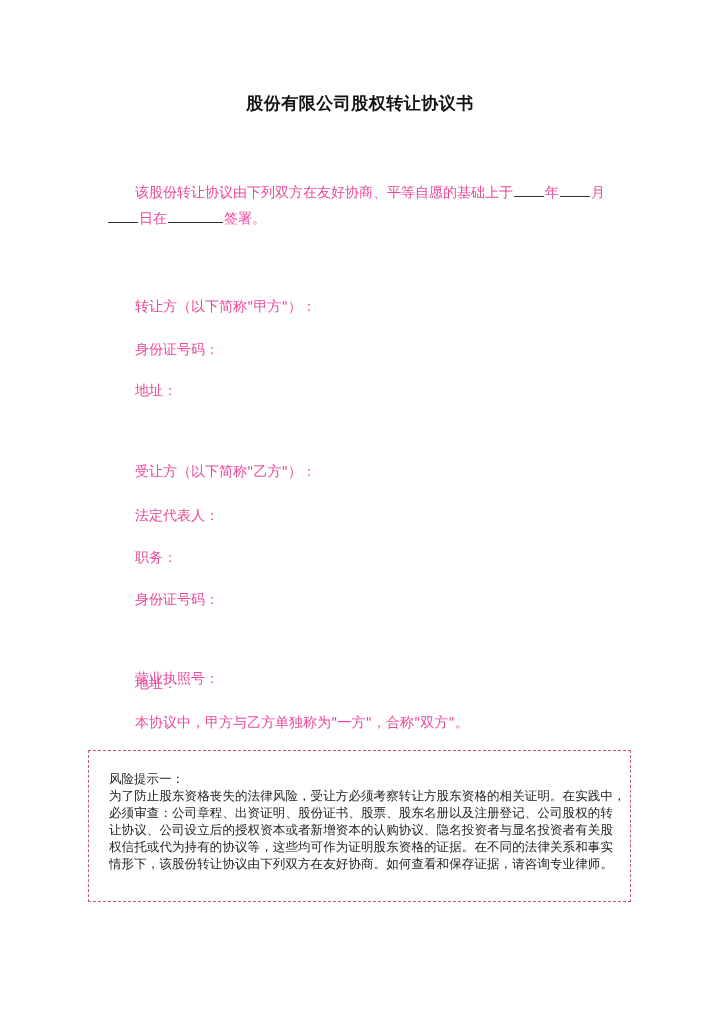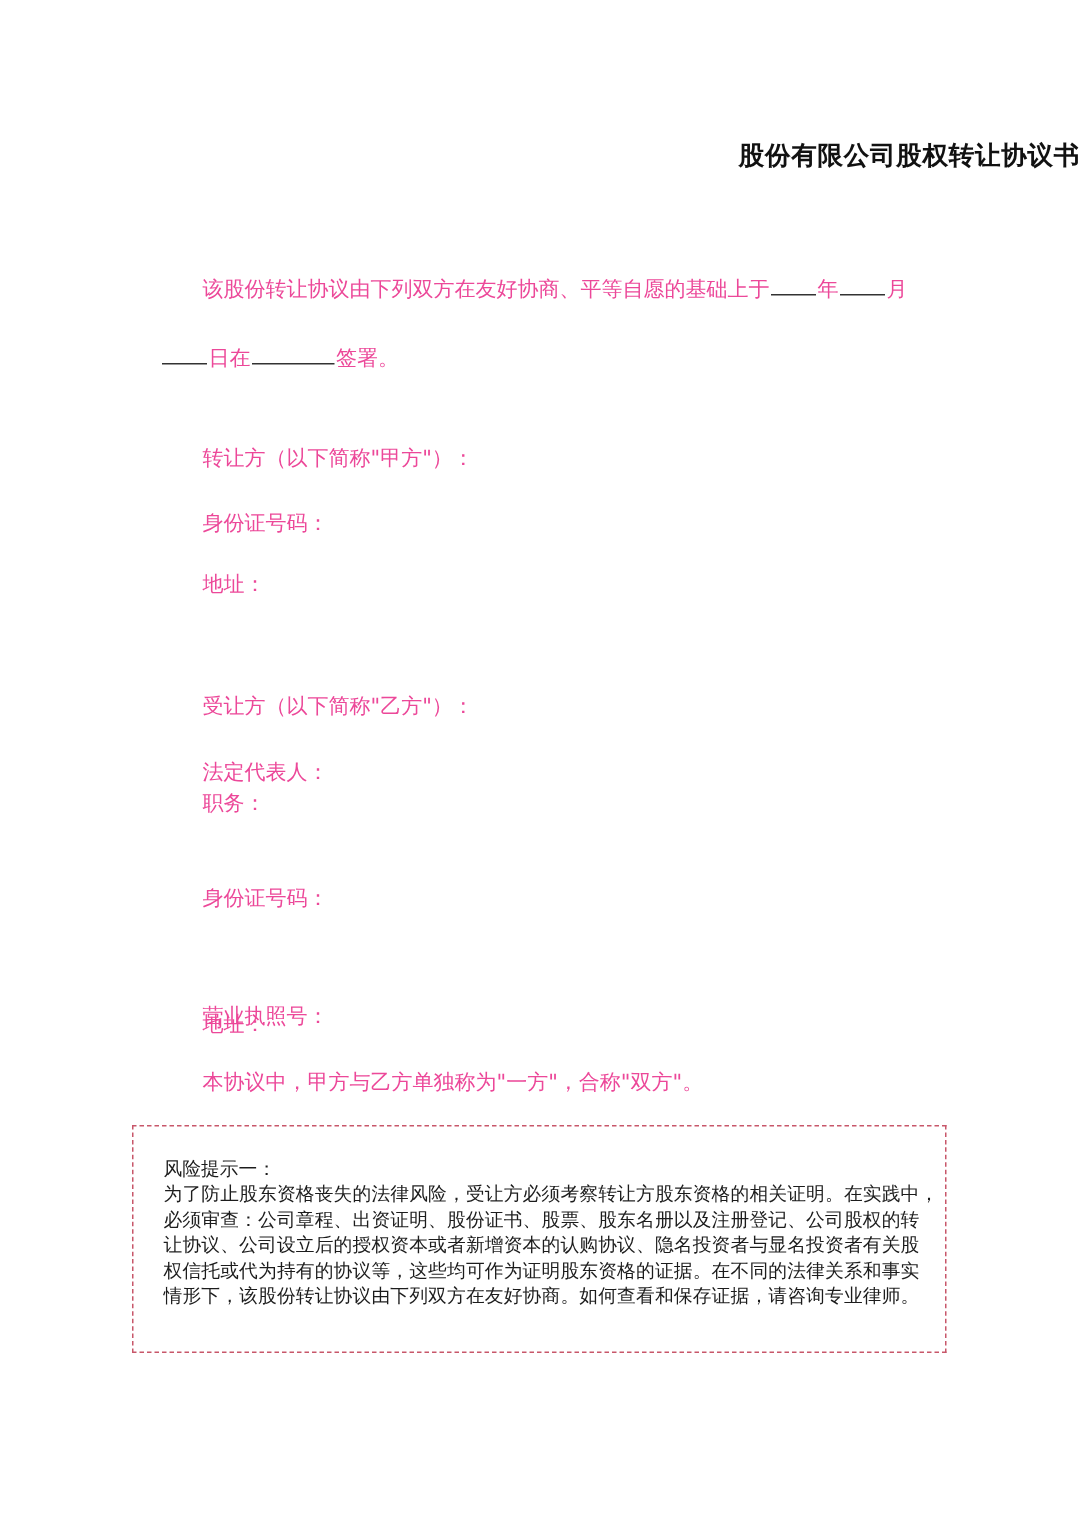--- a/index.html
+++ b/index.html
@@ -20,21 +20,21 @@
       left: 0; top: 0;
       width: 720px;
       height: 1017px;
       background: #ffffff;
     }
     .title {
       position: absolute;
       left: 0;
       top: 92px;
       width: 720px;
-      text-align: right;
+      text-align: center;
       font-family: Liberation Sans, sans-serif;
       font-weight: bold;
       font-size: 17px;
       letter-spacing: 0.5px;
       color: #111;
     }
     .line {
       position: absolute;
       font-size: 14px;
       line-height: 20px;
@@ -81,31 +81,31 @@
 </head>
 <body>
 
 <div class="page">
 
   <div class="title">股份有限公司股权转让协议书</div>
 
   <div class="line" style="left:135px; top:182px;">
     <span>该股份转让协议由下列双方在友好协商、平等自愿的基础上于</span><span class="blank short"></span><span>年</span><span class="blank short"></span><span>月</span>
   </div>
-  <div class="line" style="left:107px; top:228px;">
+  <div class="line" style="left:107px; top:208px;">
     <span class="blank short"></span><span>日在</span><span class="blank long"></span><span>签署。</span>
   </div>
 
   <div class="line" style="left:135px; top:296px;">转让方（以下简称"甲方"）：</div>
   <div class="line" style="left:135px; top:339px;">身份证号码：</div>
   <div class="line" style="left:135px; top:380px;">地址：</div>
 
   <div class="line" style="left:135px; top:461px;">受让方（以下简称"乙方"）：</div>
   <div class="line" style="left:135px; top:505px;text-align:center;">法定代表人：</div>
-  <div class="line" style="left:135px; top:526px;">职务：</div>
+  <div class="line" style="left:135px; top:547px;">职务：</div>
   <div class="line" style="left:135px; top:589px;">身份证号码：</div>
   <div class="line" style="left:135px; top:668px;text-align:center;">营业执照号：</div>
   <div class="line" style="left:135px; top:673px;">地址：</div>
 
   <div class="line" style="left:135px; top:712px;">本协议中，甲方与乙方单独称为"一方"，合称"双方"。</div>
 
   <div class="risk-box" style="border-color: rgb(200, 87, 106);">
     <div class="risk-title">风险提示一：</div>
     <div class="risk-line" style="top:37px;">为了防止股东资格丧失的法律风险，受让方必须考察转让方股东资格的相关证明。在实践中，</div>
     <div class="risk-line" style="top:71px;">让协议、公司设立后的授权资本或者新增资本的认购协议、隐名投资者与显名投资者有关股</div>

